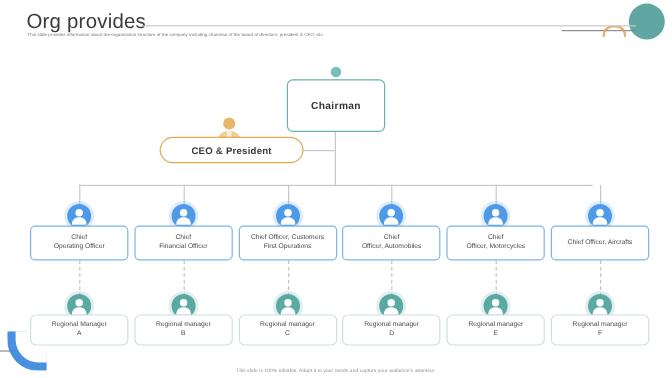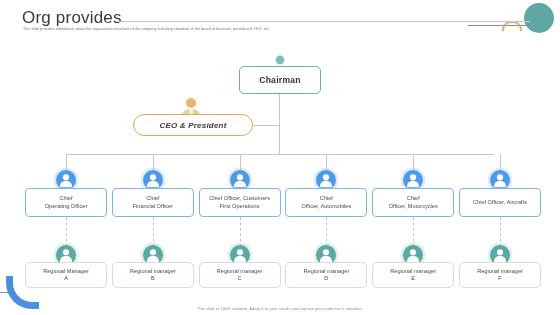--- a/index.html
+++ b/index.html
@@ -49,38 +49,37 @@
 
   
   .conn{position:absolute;background:#c8c8c8;}
   .v{width:1px;}
   .h{height:1px;}
   .conn-dot{position:absolute;width:1px;background:transparent;
     border-left:1px dashed #c4c4c4;}
 
   
   .chairman-box{
-    position:absolute;left:239px;top:66px;width:82px;height:28px;
+    position:absolute;left:239px;top:66px;width:82px;height:44px;
     border:1.6px solid #6cb0ab;border-radius:5px;background:#fff;
     display:flex;align-items:center;justify-content:center;
     font-size:8.5px;font-weight:700;color:#333;letter-spacing:.3px;
     box-sizing:border-box;
   }
   .chairman-av{
     position:absolute;left:268px;top:54px;width:24px;height:22px;
   }
 
   
   .ceo-box{
     position:absolute;left:133px;top:114px;width:120px;height:22px;
     border:1.4px solid #e3a94f;border-radius:11px;background:#fff;
     display:flex;align-items:center;justify-content:center;
     font-size:8px;font-weight:700;color:#3a3a3a;letter-spacing:.2px;
     box-sizing:border-box;
-    font-style:italic;
   }
   .ceo-av{position:absolute;left:176px;top:96px;width:30px;height:24px;}
 
   
   .chief{
     position:absolute;top:188px;width:82px;height:29px;
     border:1.3px solid #7eb4ec;border-radius:4px;background:#fff;
     display:flex;align-items:center;justify-content:center;text-align:center;
     font-size:5.6px;color:#4a4a4a;line-height:7.5px;box-sizing:border-box;
     padding:0 3px;

